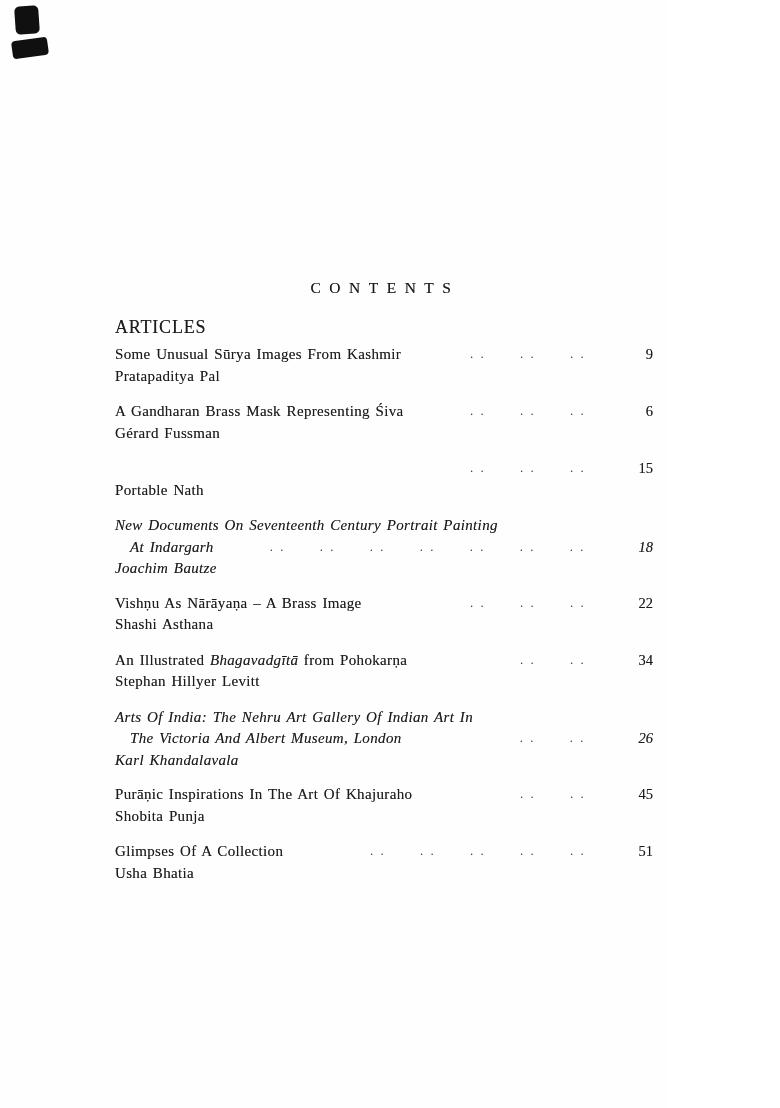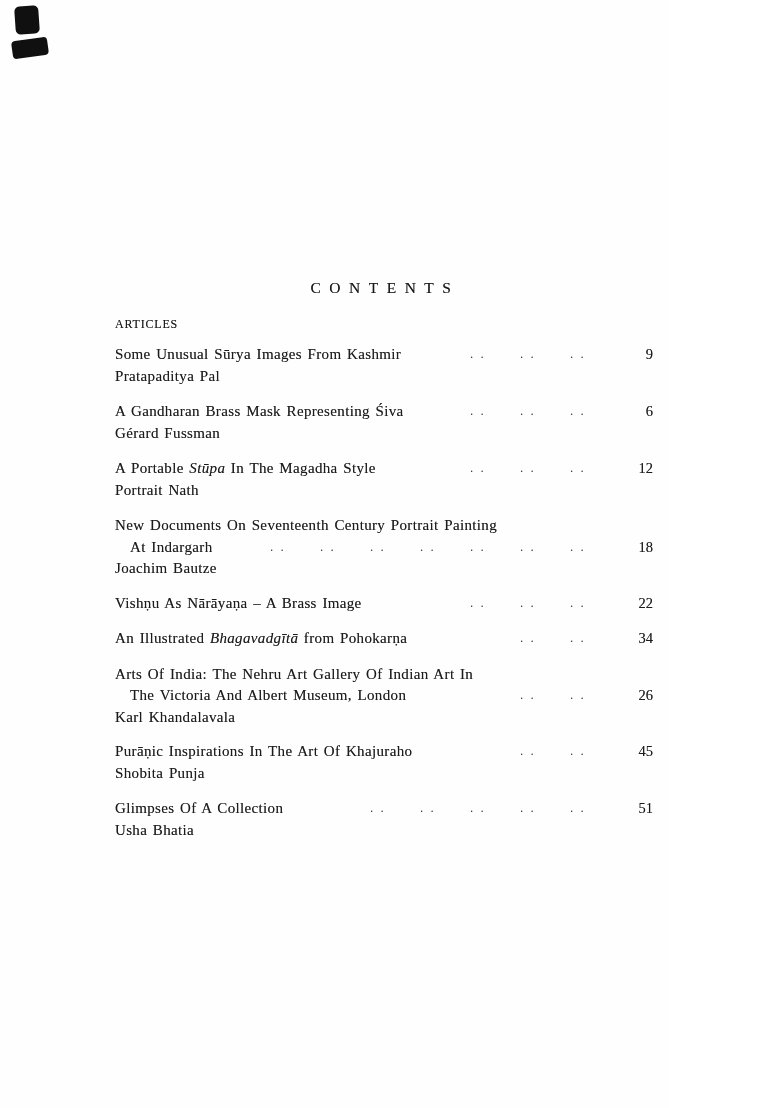--- a/index.html
+++ b/index.html
@@ -16,29 +16,29 @@
   .mark2{position:absolute;left:12px;top:39px;width:36px;height:18px;background:#101010;border-radius:4px;transform:rotate(-8deg);}
   .contents-title{
     position:absolute;top:279px;left:0;width:770px;
     text-align:center;
     font-size:15.5px;letter-spacing:8.5px;
     color:#181818;
     text-shadow:0 0 .5px rgba(25,25,25,.55);
   }
   .articles-heading{
     position:absolute;top:317px;left:115px;
-    font-size:12px;letter-spacing:.8px;
+    font-size:18px;letter-spacing:.8px;
     text-shadow:0 0 .5px rgba(25,25,25,.55);
   }
   .entries{
     position:absolute;top:344px;left:115px;width:540px;
     font-size:15px;
   }
   .entry{margin-bottom:14px;}
-  .entry.three{margin-bottom:13px;}
+  .entry.three{margin-bottom:13px;font-style:italic;}
   .line{position:relative;line-height:21.5px;min-height:21.5px;white-space:nowrap;}
   .t{letter-spacing:.35px;word-spacing:1.5px;text-shadow:0 0 .5px rgba(25,25,25,.5);}
   .indent{padding-left:15px;}
   .dots{
     position:absolute;top:-1px;width:20px;
     color:#3e3e3e;font-size:13px;letter-spacing:2px;
   }
   .pg{
     position:absolute;right:2px;top:0;
     font-size:14.5px;
@@ -77,27 +77,26 @@
         <span class="dots" style="left:355px">. .</span>
         <span class="dots" style="left:405px">. .</span>
         <span class="dots" style="left:455px">. .</span>
         <span class="pg">6</span>
       </div>
       <div class="line author">Gérard Fussman</div>
     </div>
 
     <div class="entry">
       <div class="line">
-        <span class="t"><span>A Portable </span><i>Stūpa</i><span> In The Magadha Style</span></span>
         <span class="dots" style="left:355px">. .</span>
         <span class="dots" style="left:405px">. .</span>
         <span class="dots" style="left:455px">. .</span>
-        <span class="pg">12</span>
+        <span class="pg">15</span>
       </div>
-      <div class="line author">Portrait Nath</div>
+      <div class="line author">Portable Nath</div>
     </div>
 
     <div class="entry three">
       <div class="line">
         <span class="t">New Documents On Seventeenth Century Portrait Painting</span>
       </div>
       <div class="line">
         <span class="t indent">At Indargarh</span>
         <span class="dots" style="left:155px">. .</span>
         <span class="dots" style="left:205px">. .</span>
@@ -112,29 +111,31 @@
     </div>
 
     <div class="entry">
       <div class="line">
         <span class="t">Vishṇu As Nārāyaṇa – A Brass Image</span>
         <span class="dots" style="left:355px">. .</span>
         <span class="dots" style="left:405px">. .</span>
         <span class="dots" style="left:455px">. .</span>
         <span class="pg">22</span>
       </div>
+      <div class="line author">Shashi Asthana</div>
     </div>
 
     <div class="entry">
       <div class="line">
         <span class="t"><span>An Illustrated </span><i>Bhagavadgītā</i><span> from Pohokarṇa</span></span>
         <span class="dots" style="left:405px">. .</span>
         <span class="dots" style="left:455px">. .</span>
         <span class="pg">34</span>
       </div>
+      <div class="line author">Stephan Hillyer Levitt</div>
     </div>
 
     <div class="entry three">
       <div class="line">
         <span class="t">Arts Of India: The Nehru Art Gallery Of Indian Art In</span>
       </div>
       <div class="line">
         <span class="t indent">The Victoria And Albert Museum, London</span>
         <span class="dots" style="left:405px">. .</span>
         <span class="dots" style="left:455px">. .</span>

